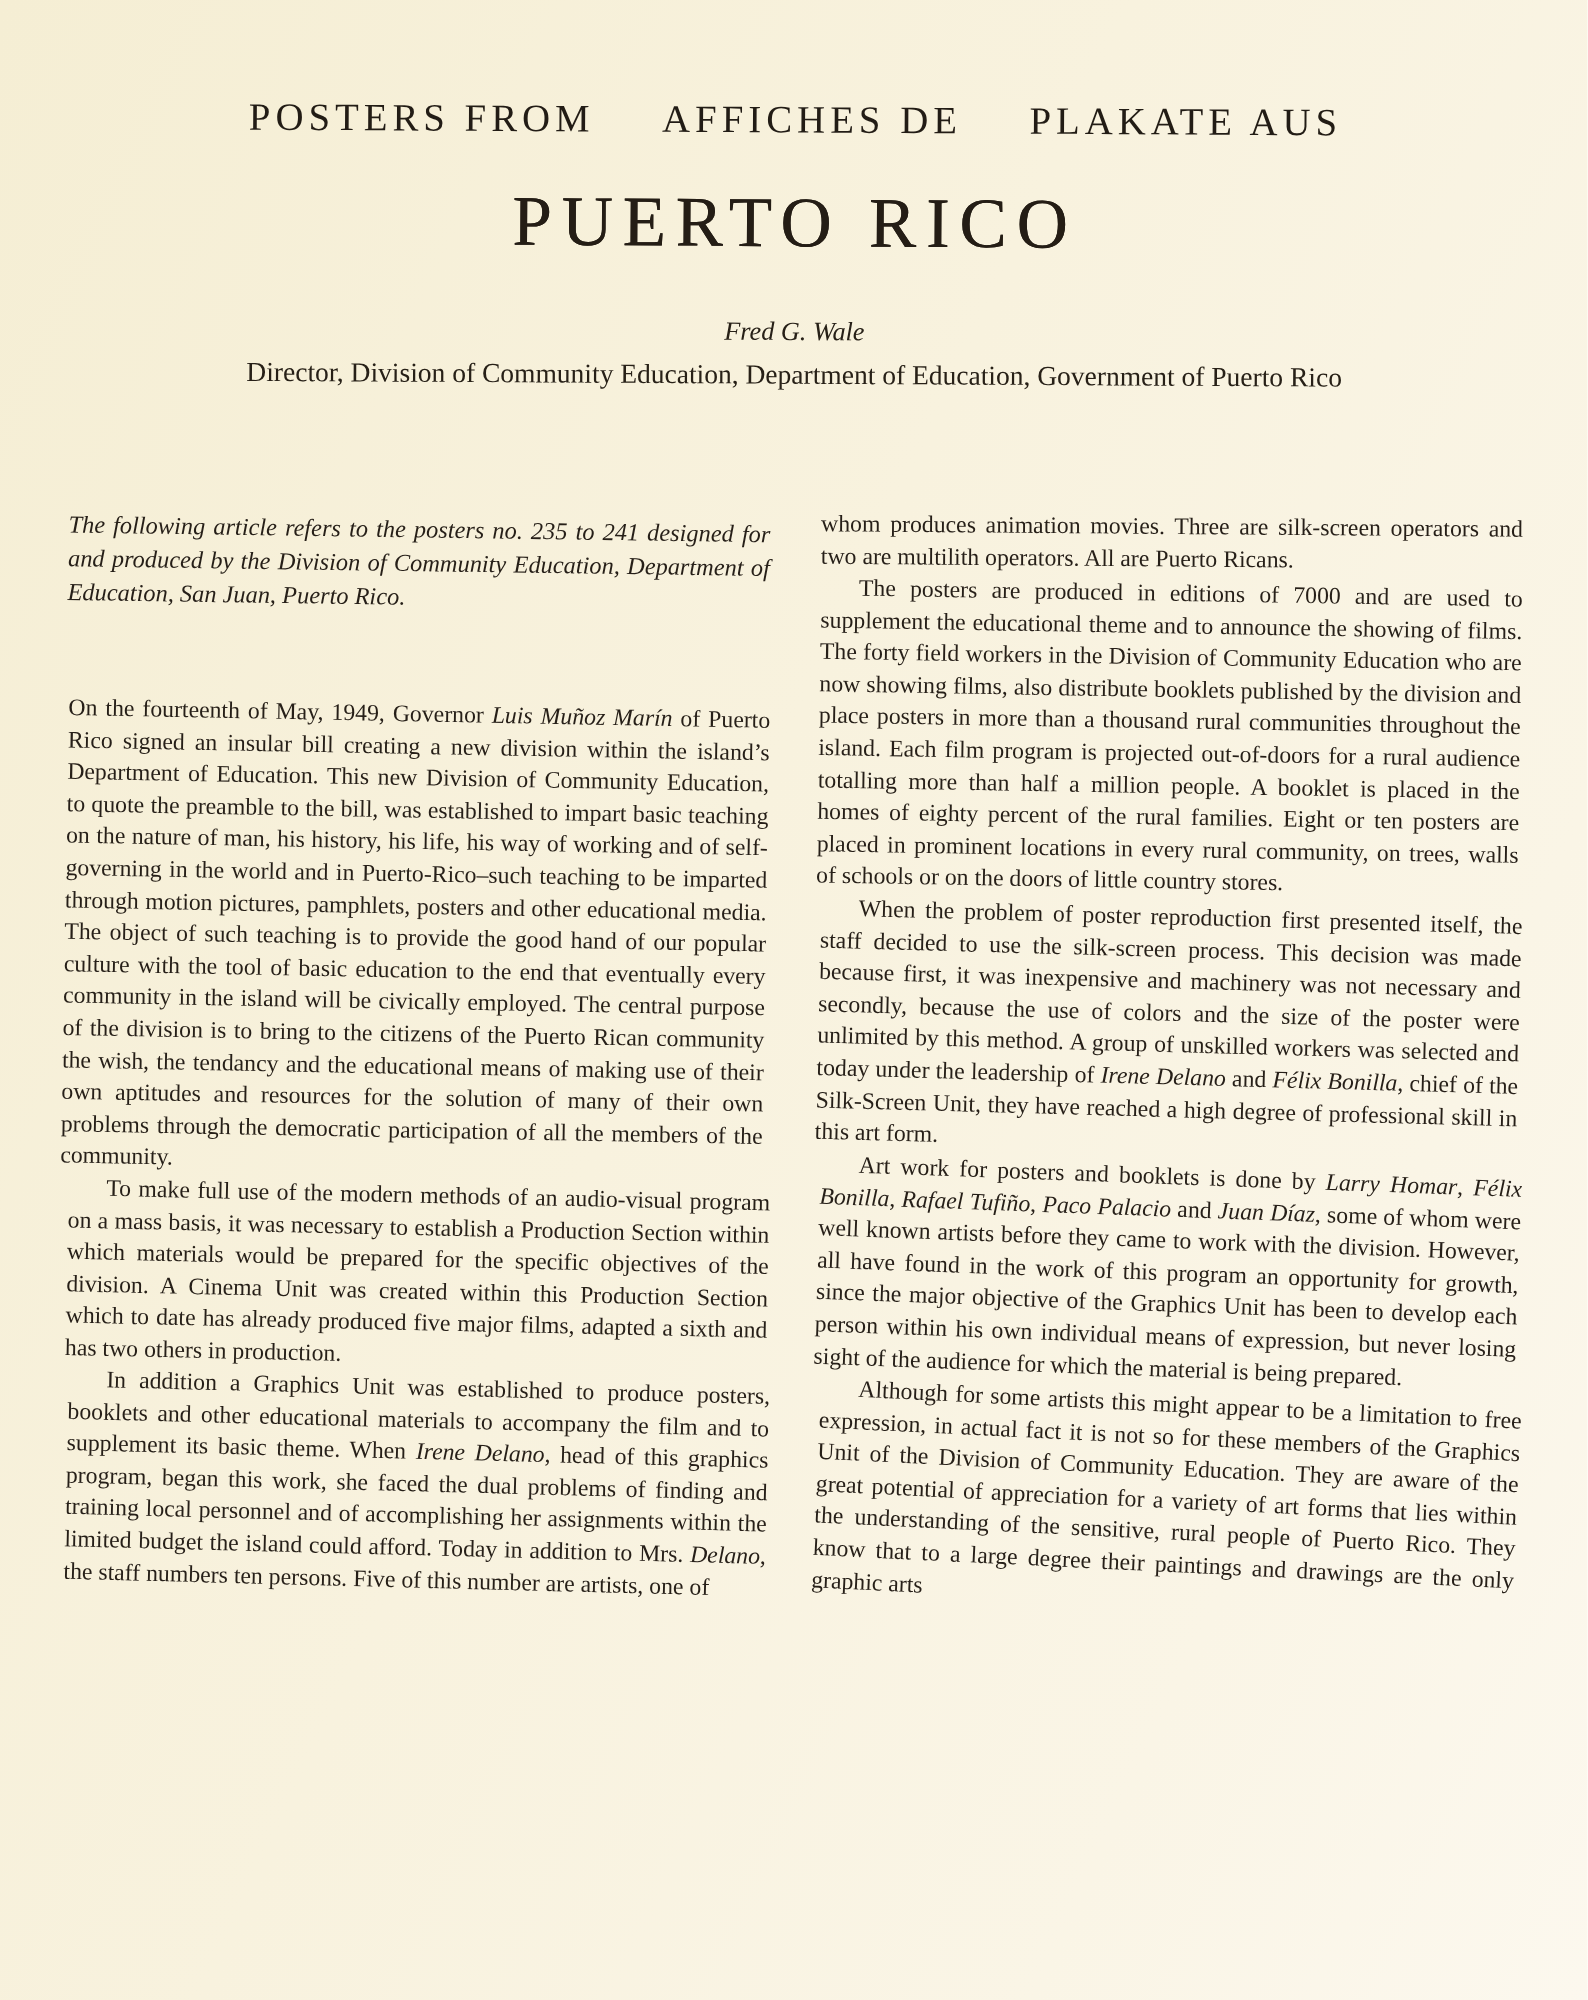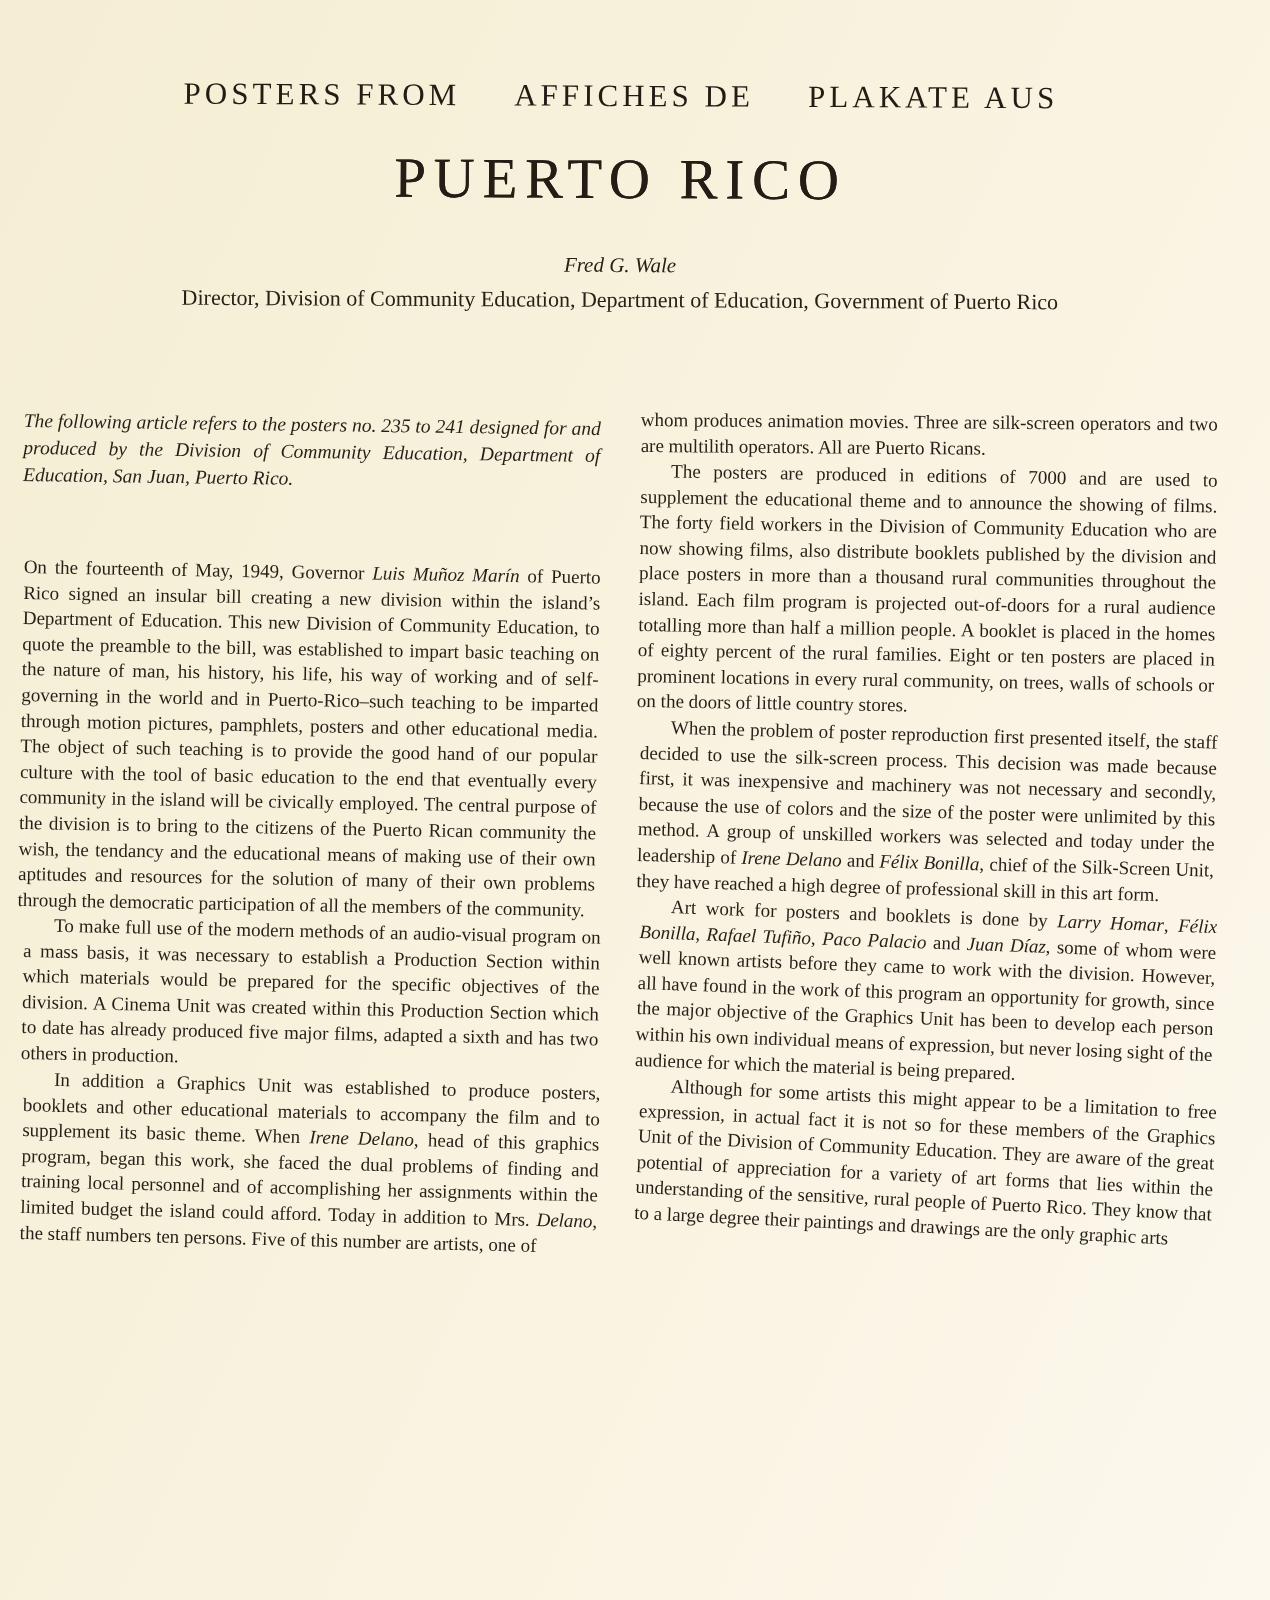--- a/index.html
+++ b/index.html
@@ -12,21 +12,21 @@
     overflow: hidden;
     background: linear-gradient(115deg, #f5eed4 0%, #f8f2de 45%, #faf5e6 78%, #fcf8ee 100%);
     font-family: "Liberation Serif", "DejaVu Serif", serif;
     color: #261f18;
     -webkit-font-smoothing: antialiased;
   }
   .page {
     box-sizing: border-box;
     width: 1270px;
     height: 1356px;
-    padding: 78px 52px 40px 24px;
+    padding: 78px 52px 40px 55px;
   }
   
   .masthead {
     text-align: center;
     transform: rotate(0.3deg);
     transform-origin: 50% 0;
   }
   .trilingual {
     display: flex;
     justify-content: center;

